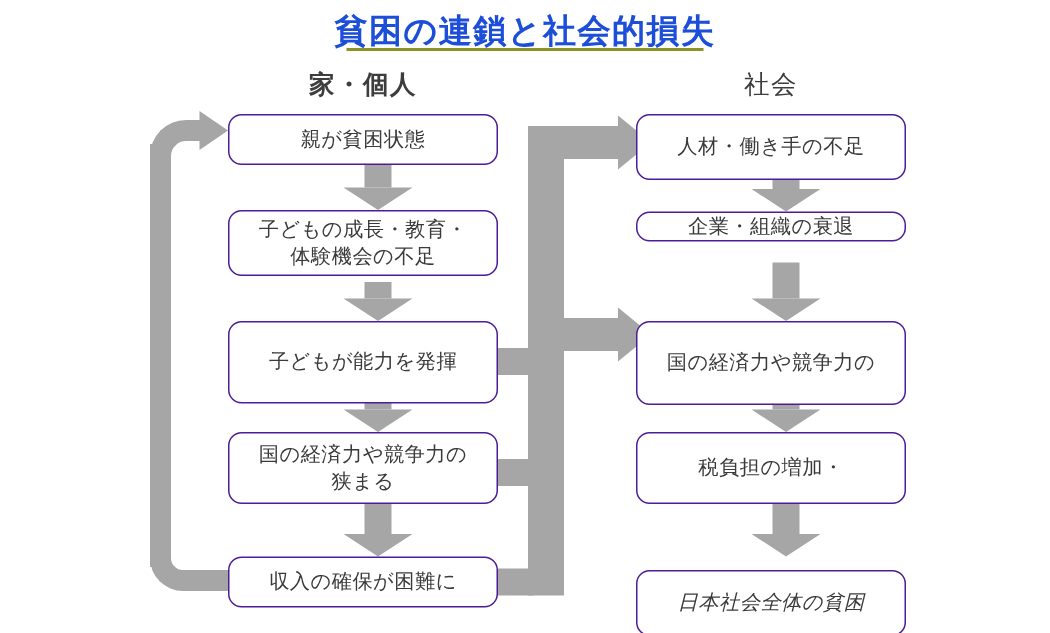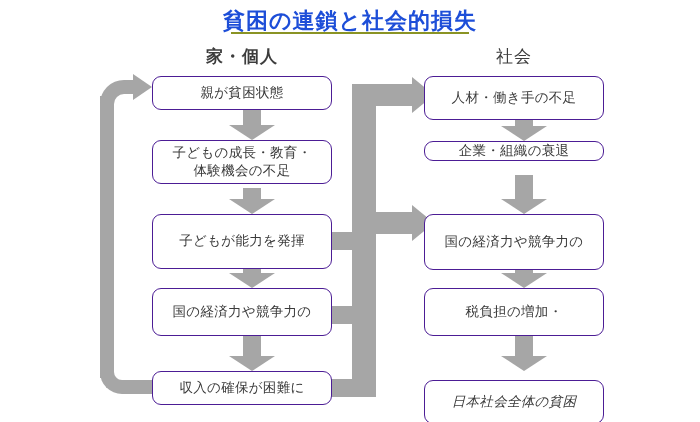--- a/index.html
+++ b/index.html
@@ -175,20 +175,21 @@
   </div>
 </div>
 <div class="box box-left b3">
   <div>
     <span>子どもが能力を発揮</span>
   </div>
 </div>
 <div class="box box-left b4">
   <div>
     <span>国の経済力や競争力の</span>
+    <span class="l2">狭まる</span>
   </div>
 </div>
 <div class="box box-left b5">
   <div>
     <span>収入の確保が困難に</span>
     <span class="l2"></span>
   </div>
 </div>
 
 <div class="box box-right r1">

